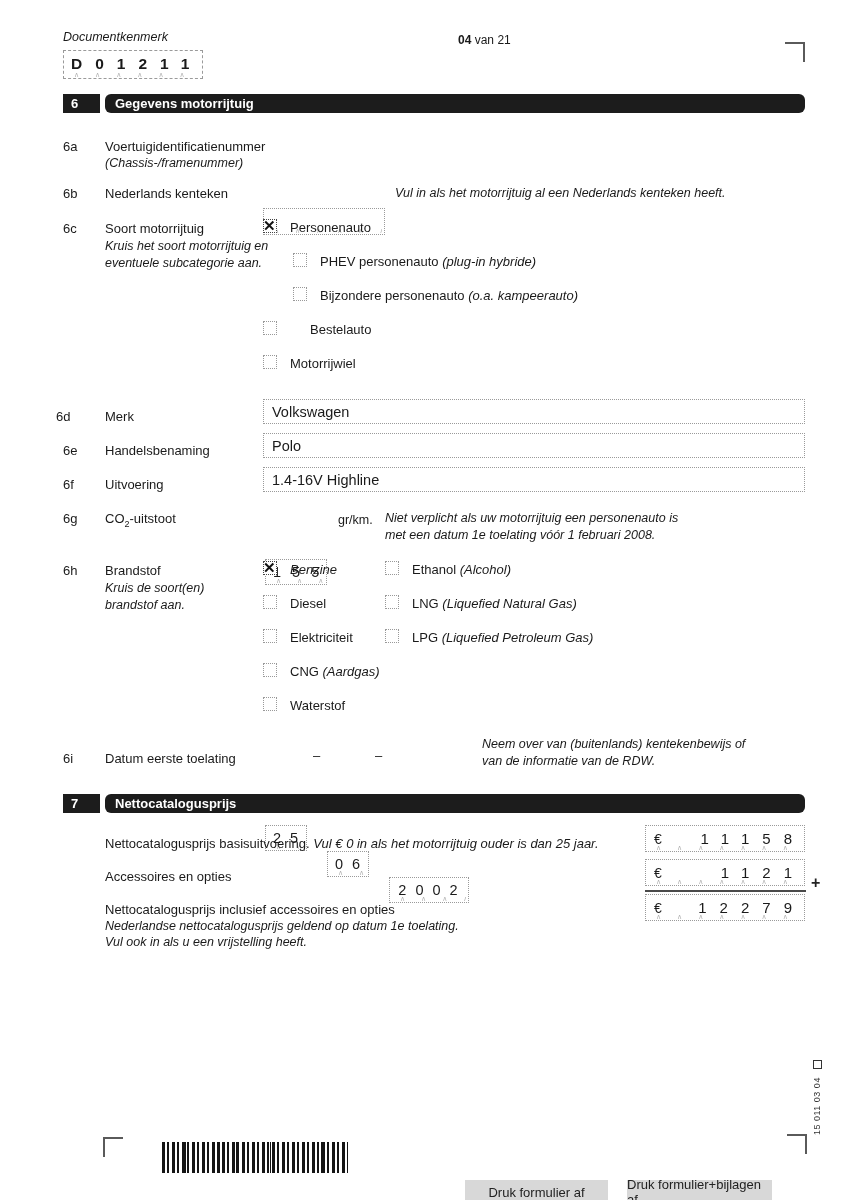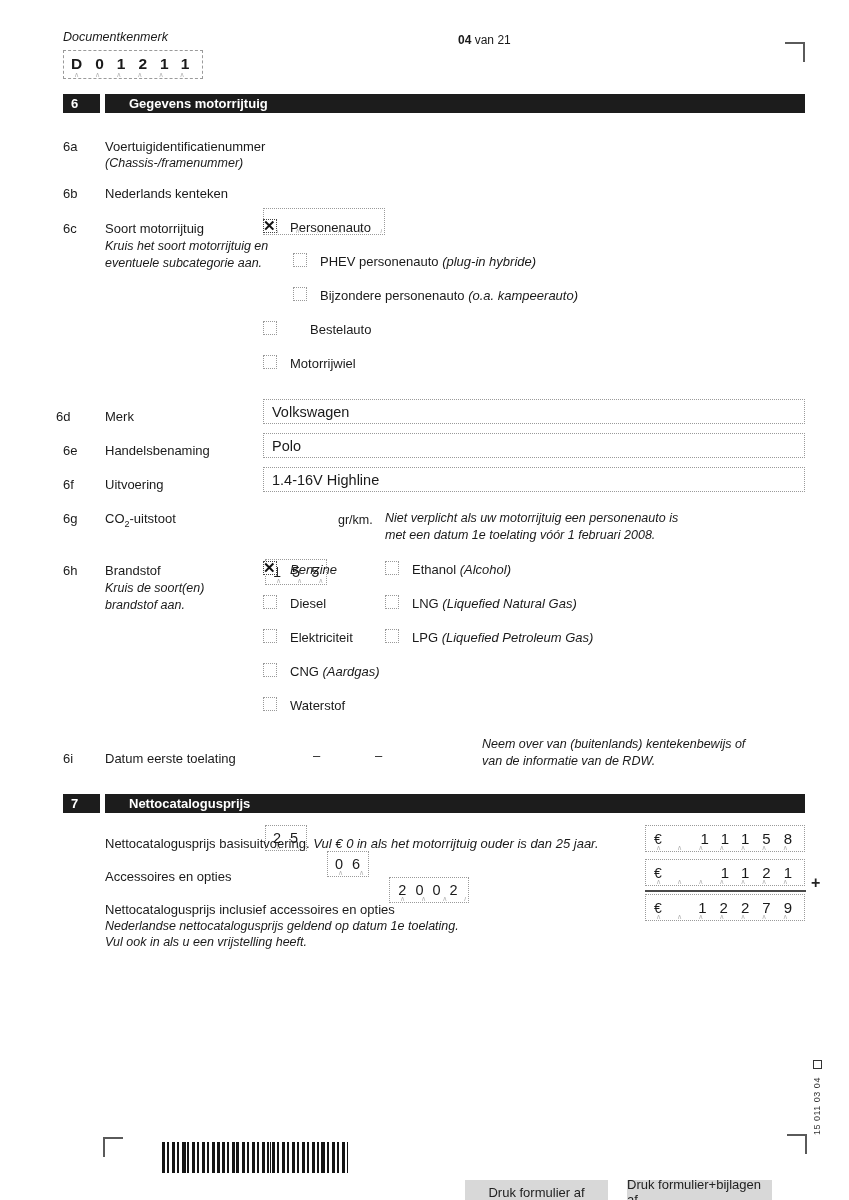--- a/index.html
+++ b/index.html
@@ -7,21 +7,21 @@
         font-family:"Liberation Sans",sans-serif;color:#1a1a1a;}
   .abs{position:absolute;}
   .lbl{font-size:13px;line-height:15px;}
   .idnum{font-size:13px;}
   .it{font-style:italic;}
   .note{font-size:12.5px;font-style:italic;line-height:15px;}
   .bar{display:flex;height:19px;}
   .bar .barnum{width:37px;background:#1c1c1c;color:#fff;font-weight:bold;font-size:13px;
                display:flex;align-items:center;padding-left:8px;box-sizing:border-box;}
   .bar .bartitle{flex:1;margin-left:5px;background:#1c1c1c;color:#fff;font-weight:bold;font-size:13px;
-               display:flex;align-items:center;padding-left:24px;}
+               display:flex;align-items:center;padding-left:10px;border-radius:6px;}
   .box{border:1px dotted #9a9a9a;background:#fff;box-sizing:border-box;position:absolute;}
   .box .val{font-size:14.5px;line-height:24px;padding-left:8px;display:block;white-space:nowrap;}
   .comb{position:relative;overflow:hidden;}
   .comb::after{content:"\2227\2227\2227\2227\2227\2227\2227\2227\2227\2227\2227\2227";
                position:absolute;left:10px;right:2px;bottom:-1px;height:9px;line-height:9px;
                font-size:7px;letter-spacing:16px;color:#b2b2b2;white-space:nowrap;overflow:hidden;pointer-events:none;}
   .dashedbox{border:1px dashed #9a9a9a;}
   .spread{letter-spacing:13px;font-size:15.5px;line-height:26px;}
   .cb{position:absolute;width:14px;height:14px;border:1px dotted #999;background:#fff;box-sizing:border-box;}
   .cb.checked{border-color:#444;}
@@ -69,20 +69,21 @@
 
   <div class="abs idnum" style="left:63px;top:139px;">6a</div>
   <div class="abs lbl" style="left:105px;top:139px;">Voertuigidentificatienummer</div>
   <div class="abs note" style="left:105px;top:156px;">(Chassis-/framenummer)</div>
 
   <div class="abs idnum" style="left:63px;top:186px;">6b</div>
   <div class="abs lbl" style="left:105px;top:186px;">Nederlands kenteken</div>
   <div class="box comb" style="left:263px;top:179px;width:122px;height:27px;">
     <span class="val"></span>
   </div>
+  <div class="abs note" style="left:395px;top:186px;">Vul in als het motorrijtuig al een Nederlands kenteken heeft.</div>
 
   <div class="abs idnum" style="left:63px;top:221px;">6c</div>
   <div class="abs lbl" style="left:105px;top:221px;">Soort motorrijtuig</div>
   <div class="abs note" style="left:105px;top:239px;">Kruis het soort motorrijtuig en</div>
   <div class="abs note" style="left:105px;top:256px;">eventuele subcategorie aan.</div>
 
   <div class="cb checked" style="left:263px;top:219px;"></div>
   <div class="abs cbl" style="left:290px;top:220px;text-align:right;">Personenauto</div>
 
   <div class="cb" style="left:293px;top:253px;"></div>

